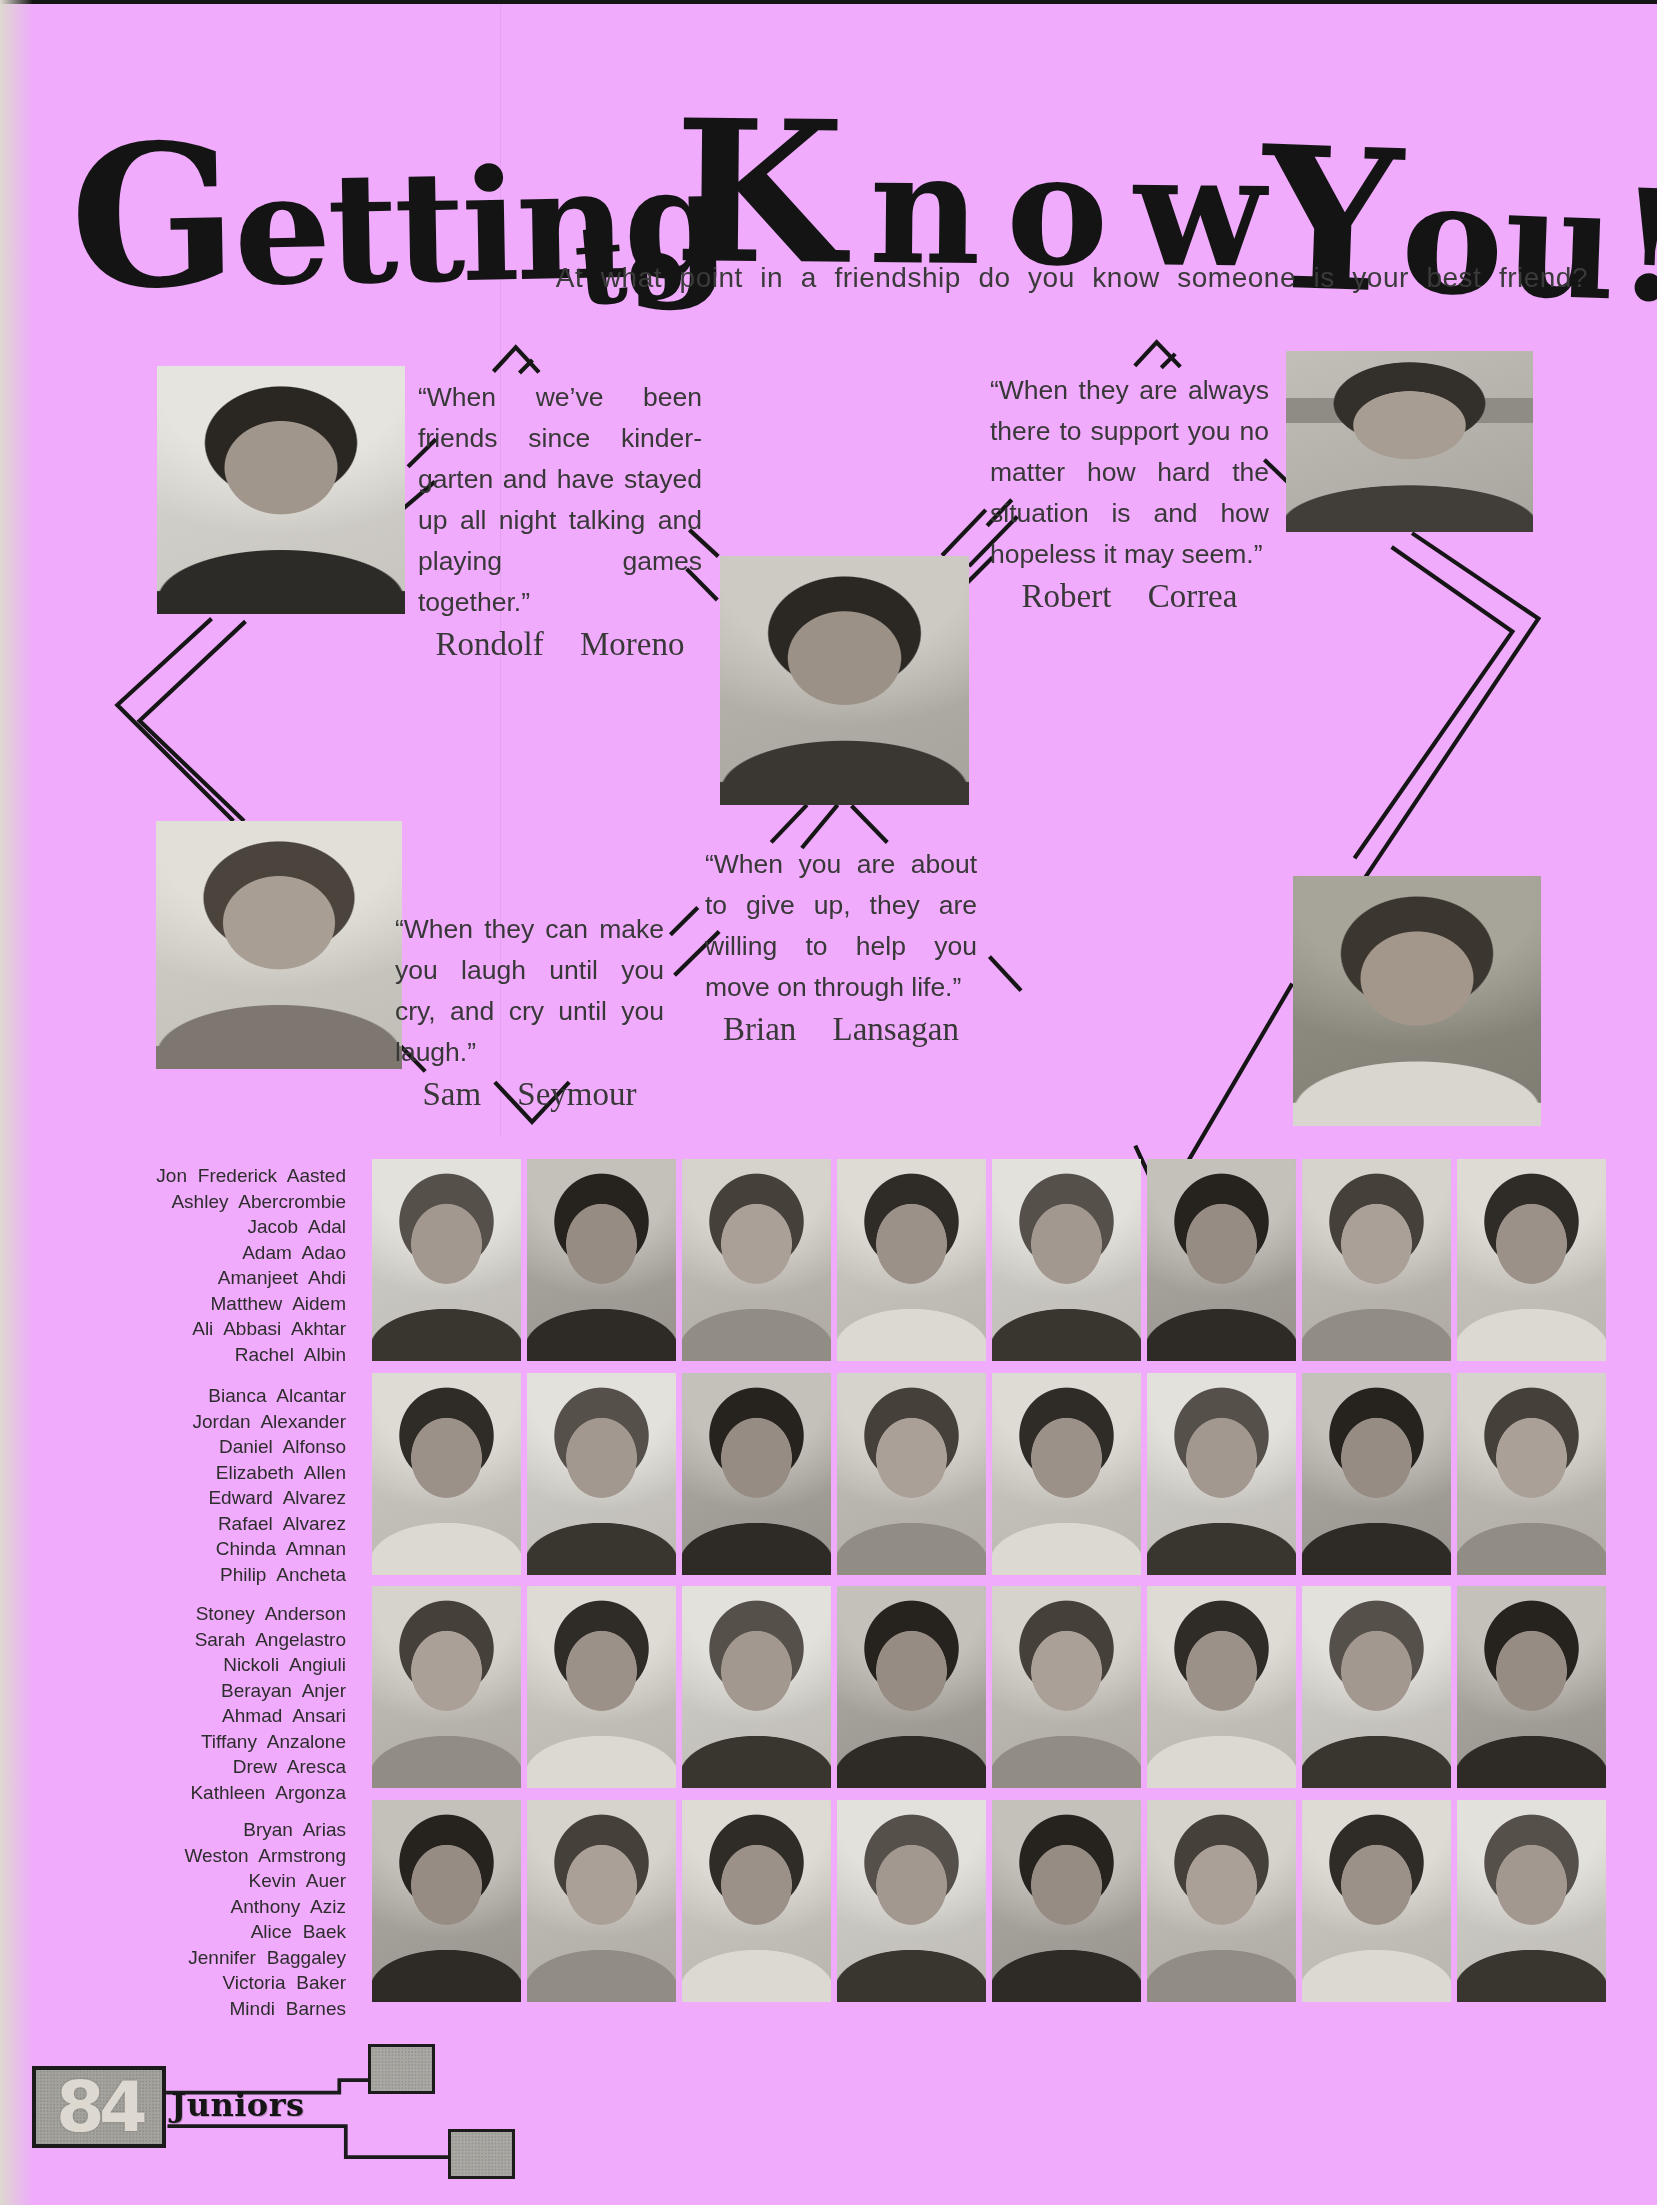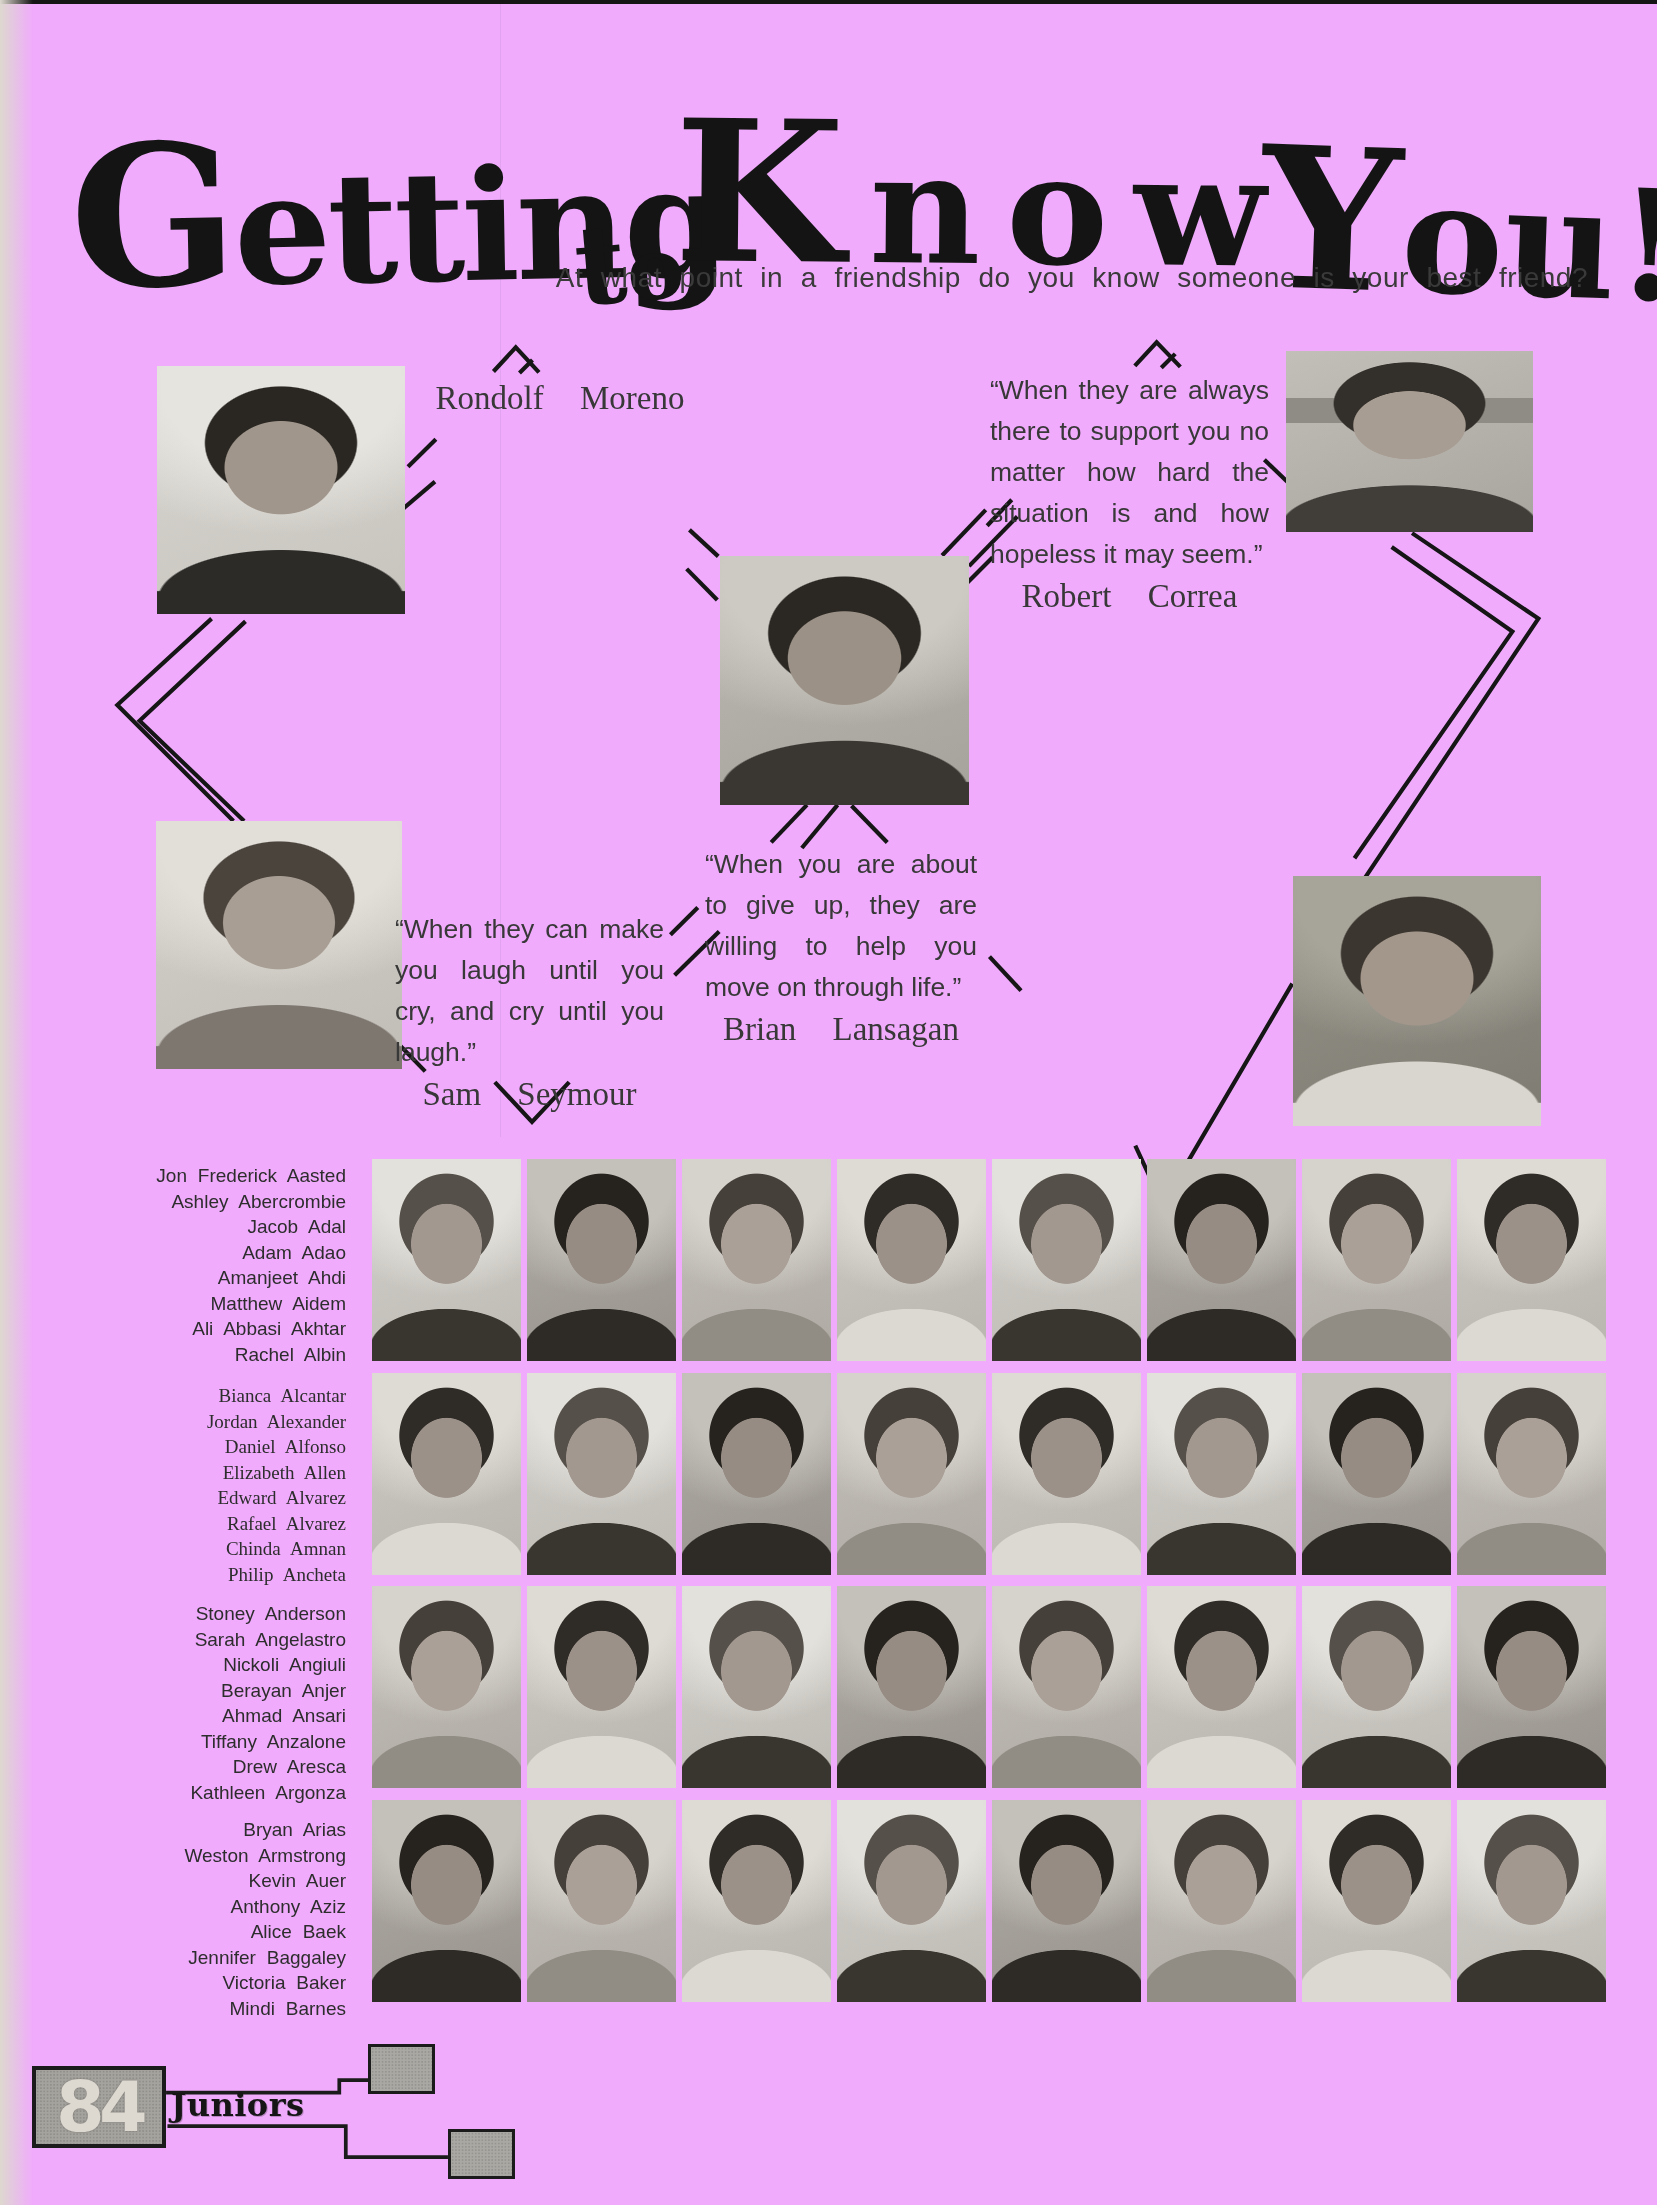--- a/index.html
+++ b/index.html
@@ -65,21 +65,21 @@
   .qname{font-size:33px;line-height:41px;color:#383838;text-align:center;word-spacing:28px;margin-top:0.9px;font-family:Liberation Serif, serif;}
   .qb-moreno{left:418px;top:377px;width:284px;}
   .qb-correa{left:990px;top:370px;width:279px;}
   .qb-lansagan{left:705px;top:844px;width:272px;}
   .qb-seymour{left:395px;top:909px;width:269px;}
   .qb-french{left:1001px;top:909px;width:275px;}
 
   
   .roster-group{position:absolute;left:0;width:346px;text-align:right;
     font-size:19px;line-height:25.5px;color:#2d2d2d;word-spacing:5.6px;}
-  .rg1{top:1163px;}.rg2{top:1383px;font-family:Liberation Serif, serif;}.rg3{top:1601px;}.rg4{top:1817px;}
+  .rg1{top:1163px;}.rg2{top:1383px;}.rg3{top:1601px;}.rg4{top:1817px;}
 
   
   .grid{position:absolute;left:372px;top:1159px;display:grid;
     grid-template-columns:repeat(8,149px);grid-auto-rows:202px;gap:11.6px 6px;}
   .cell{background-color:var(--bg);
     background-image:
       radial-gradient(ellipse 24% 20% at 50% 42%, var(--skin) 98%, transparent 100%),
       radial-gradient(ellipse 32% 24% at 50% 31%, var(--hair) 98%, transparent 100%),
       radial-gradient(ellipse 52% 20% at 50% 94%, var(--shirt) 98%, transparent 100%),
       linear-gradient(to top, var(--shirt) 0 9%, transparent 9.5%),
@@ -173,20 +173,21 @@
     </g>
   </svg>
 
   <div class="photo photo-moreno"></div>
   <div class="photo photo-correa"></div>
   <div class="photo photo-lansagan"></div>
   <div class="photo photo-seymour"></div>
   <div class="photo photo-french"></div>
 
   <div class="quote-block qb-moreno">
+    <div class="quote">“When we’ve been friends since kinder-garten and have stayed up all night talking and playing games together.”</div>
     <div class="qname">Rondolf Moreno</div>
   </div>
   <div class="quote-block qb-correa">
     <div class="quote">“When they are always there to support you no matter how hard the situation is and how hopeless it may seem.”</div>
     <div class="qname">Robert Correa</div>
   </div>
   <div class="quote-block qb-lansagan">
     <div class="quote">“When you are about to give up, they are willing to help you move on through life.”</div>
     <div class="qname">Brian Lansagan</div>
   </div>

